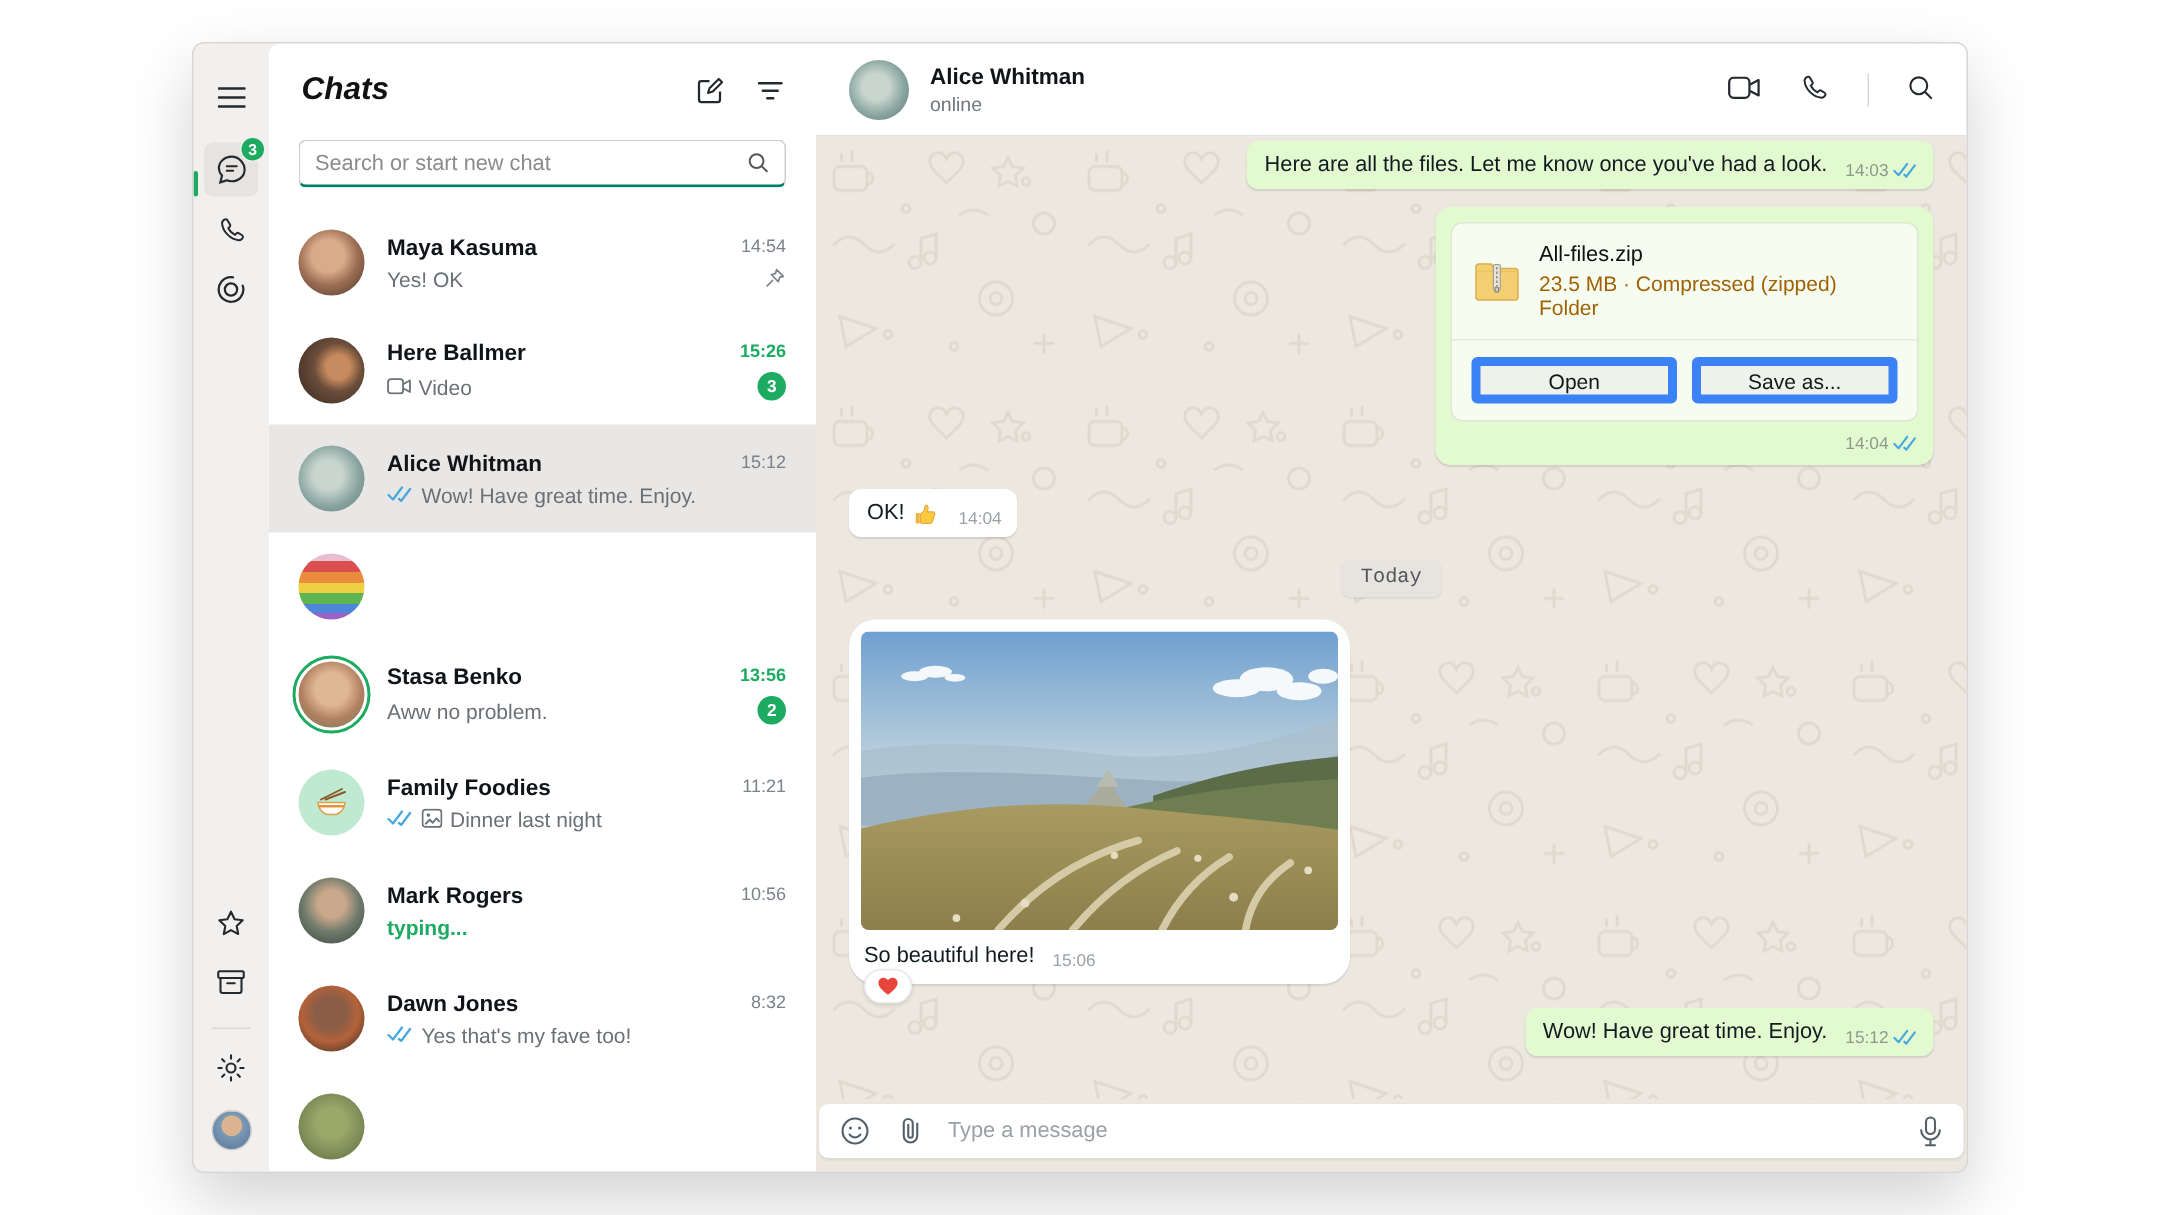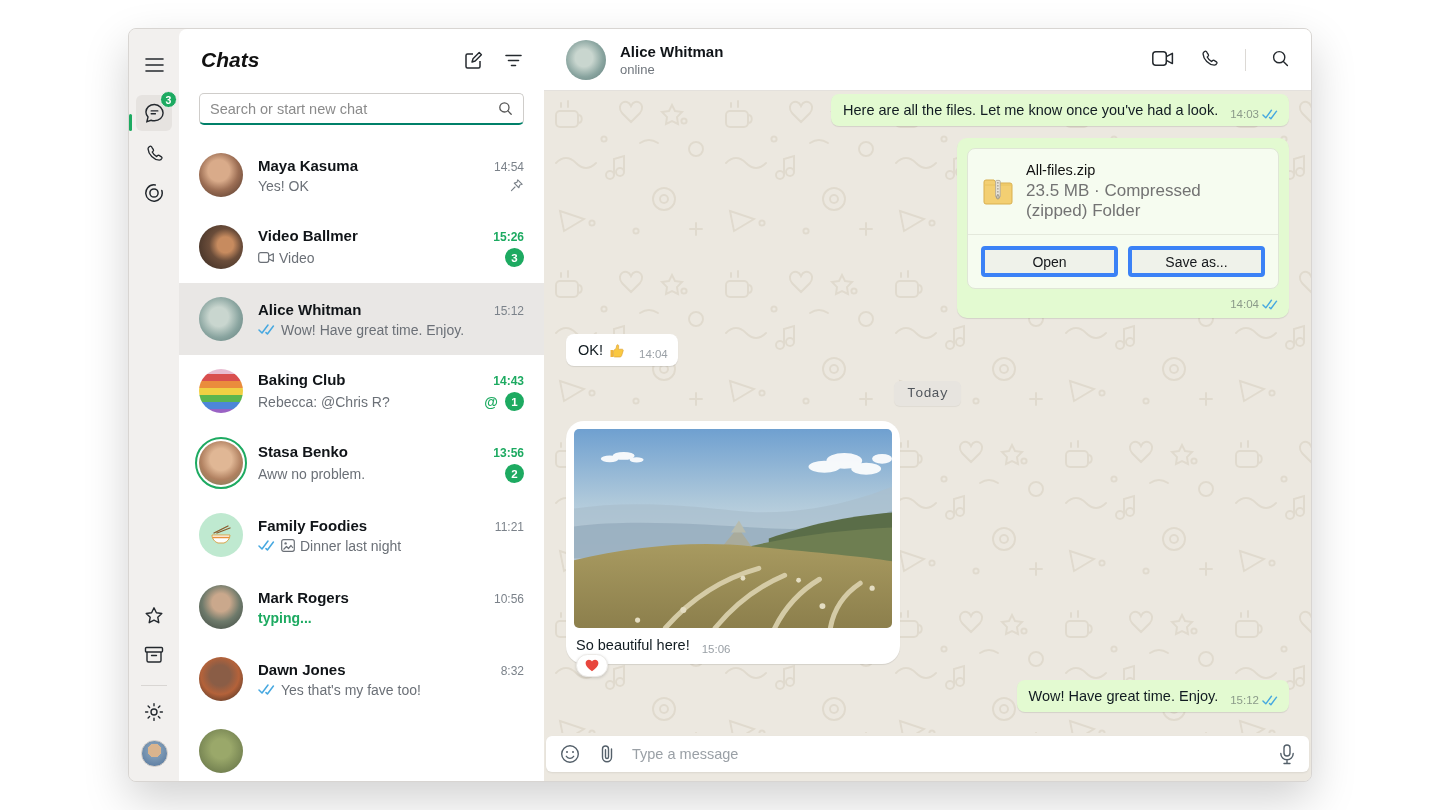--- a/index.html
+++ b/index.html
@@ -55,21 +55,21 @@
   .av2{ background:radial-gradient(circle at 45% 45%, #c9d6cf 0 28%, #8aa5a0 60%, #5d7a78 100%); }
   .av3{ background:linear-gradient(180deg,#e8bcd1 0 12%,#d94f4f 12% 28%,#ea8c3c 28% 44%,#f0d043 44% 60%,#5cb54e 60% 76%,#4d86d8 76% 90%,#9a62c4 90% 100%); }
   .av4{ background:radial-gradient(circle at 50% 42%, #e0b795 0 32%, #b08060 60%, #6e7f5a 100%); }
   .av5{ background:#bfe9d0; display:flex; align-items:center; justify-content:center; }
   .av6{ background:radial-gradient(circle at 50% 40%, #caa88c 0 26%, #6e7a6b 55%, #3c453e 100%); }
   .av7{ background:radial-gradient(circle at 48% 42%, #8a5d46 0 30%, #b4623a 55%, #2f2620 100%); }
   .av8{ background:radial-gradient(circle at 50% 45%, #9aa86a 0 30%, #5d6b42 100%); }
   .av-alice-hd{ width:40px; height:40px; border-radius:50%; background:radial-gradient(circle at 45% 45%, #c9d6cf 0 28%, #8aa5a0 60%, #5d7a78 100%); }
 
   .row-main{ flex:1; margin-left:15px; min-width:0; }
-  .line1{ display:flex; align-items:flex-end;gap:44px; }
+  .line1{ display:flex; align-items:flex-start;gap:44px; }
   .chat-name{ font-size:15px; font-weight:bold; color:#101418; }
   .chat-time{ margin-left:auto; font-size:12px; color:#7b828a; }
   .chat-time.unread{ color:#1daa61; font-weight:bold; }
   .line2{ display:flex; align-items:center; margin-top:4px;text-align:right; }
   .chat-preview{ font-size:14px; color:#6b7077; display:flex; align-items:center; gap:5px; min-width:0; white-space:nowrap; }
   .chat-preview.typing{ color:#1daa61; font-weight:bold; }
   .line2 .meta{ margin-left:auto; display:flex; align-items:center; gap:7px; }
   .badge{ min-width:19px; height:19px; border-radius:10px; background:#1daa61; color:#fff; font-size:11.5px; font-weight:bold; display:flex; align-items:center; justify-content:center; padding:0 5px; }
   .mention{ color:#1daa61; font-size:14px; font-weight:bold; }
 
@@ -83,30 +83,30 @@
   .hd-sep{ width:1px; height:22px; background:#dcd9d5; }
 
   .messages{ flex:1; position:relative; overflow:hidden; display:flex; flex-direction:column; padding:3px 22px 0; z-index:1; }
   .doodle-bg{ position:absolute; inset:0; z-index:0; }
   .msg{ position:relative; z-index:1; }
 
   .bubble{ border-radius:8px; box-shadow:0 1px 1px rgba(0,0,0,.10); font-size:14.5px; color:#111b21; }
   .out{ background:#e3fad1; align-self:flex-end; }
   .in{ background:#ffffff; align-self:flex-start; }
   .msg-text-row{ display:flex; align-items:flex-end; padding:8px 10px 8px 12px; }
-  .msg-time{ font-size:11.5px; color:#8b9a8a; margin-left:12px; white-space:nowrap; display:flex; align-items:flex-end; gap:3px; transform:translateY(2px); }
+  .msg-time{ font-size:11.5px; color:#8b9a8a; margin-left:12px; white-space:nowrap; display:flex; align-items:flex-start; gap:3px; transform:translateY(2px); }
   .in .msg-time{ color:#9aa0a6; }
 
   .file-msg{ width:332px; margin-top:12px; padding:10px; border-radius:10px; }
   .file-card{ background:#f6fcf0; border:1px solid #dfe6d6; border-radius:8px; overflow:hidden; }
   .file-top{ display:flex; align-items:center; gap:12px; padding:13px 14px; }
   .file-name{ font-size:14.5px; color:#111; }
-  .file-meta{ font-size:17px; color:#737373; margin-top:3px; }
+  .file-meta{ font-size:14px; color:#a16207; margin-top:3px; }
   .file-btns{ display:flex; gap:10px; padding:11px 13px; border-top:1px solid #e4e9dc; }
-  .file-btn{ flex:1; height:31px; background:#eff2ea; border:4px solid #3b82f6; border-radius:4px; font-size:14px; color:#15181b; display:flex; align-items:center; justify-content:center; cursor:pointer; font-family:"Liberation Sans",sans-serif; }
+  .file-btn{ flex:1; height:31px; background:#eff2ea; border:6px solid #3b82f6; border-radius:4px; font-size:14px; color:#15181b; display:flex; align-items:center; justify-content:center; cursor:pointer; font-family:"Liberation Sans",sans-serif; }
   .file-time{ display:flex; justify-content:flex-end; margin-top:7px; }
 
   .ok-msg{ margin-top:16px; }
   .thumb-icon{ margin:0 2px 0 6px; display:flex; transform:translateY(1px); }
 
   .day-divider{ align-self:center; margin-top:15px; background:#e7e4df; border-radius:6px; padding:5px 13px; font-size:13.5px; color:#51565c; box-shadow:0 1px 1px rgba(0,0,0,.06); position:relative; z-index:1;font-family:Liberation Mono, monospace; }
 
   .photo-msg{ margin-top:15px; width:334px; border-radius:10px; padding:8px 8px 7px; position:relative; }
   .photo{ width:318px; height:199px; border-radius:5px; overflow:hidden; display:block; }
   .caption-row{ display:flex; align-items:flex-end; padding:9px 2px 4px; }
@@ -229,21 +229,21 @@
               </span>
                 </span>
             </div>
           </div>
         </div>
 
         <div class="chat-row">
           <div class="avatar av1"></div>
           <div class="row-main">
             <div class="line1">
-                <span class="chat-name">Video Ballmer</span>
+                <span class="chat-name">Here Ballmer</span>
                 <span class="chat-time unread">15:26</span>
               </div>
             <div class="line2">
               <span class="chat-preview">
                 <span style="display:flex;">
                     <svg width="16" height="11" viewBox="0 0 16 11" fill="none">
                       <rect x="0.7" y="0.7" width="10" height="9.6" rx="2" stroke="#6b7077" stroke-width="1.2"></rect>
                       <path d="M11 4l4.3-2.3v7.6L11 7" stroke="#6b7077" stroke-width="1.2" stroke-linejoin="round"></path>
                     </svg>
                   </span>
@@ -271,35 +271,20 @@
                     </svg>
                   </span>
                 <span>Wow! Have great time. Enjoy.</span>
               </span>
             </div>
           </div>
         </div>
 
         <div class="chat-row">
           <div class="avatar av3"></div>
-          <div class="row-main">
-            <div class="line1">
-                <span class="chat-name">Baking Club</span>
-                <span class="chat-time unread">14:43</span>
-              </div>
-            <div class="line2">
-              <span class="chat-preview">
-                  <span>Rebecca: @Chris R?</span>
-                </span>
-              <span class="meta">
-                  <span class="mention">@</span>
-                  <span class="badge">1</span>
-                </span>
-            </div>
-          </div>
         </div>
 
         <div class="chat-row">
           <div class="avatar av4 ringed">
               <span class="ring"></span>
             </div>
           <div class="row-main">
             <div class="line1">
                 <span class="chat-name">Stasa Benko</span>
                 <span class="chat-time unread">13:56</span>

